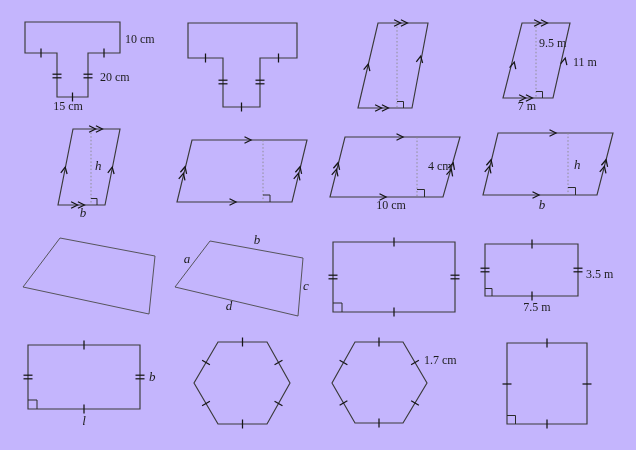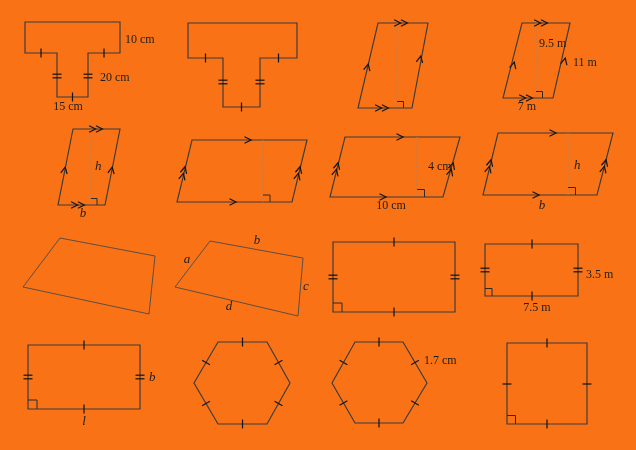--- a/index.html
+++ b/index.html
@@ -1,16 +1,16 @@
 <!DOCTYPE html>
 <html><head>
 <meta charset="utf-8">
 <style>
   html,body{margin:0;padding:0;background:#ffffff;}
-  #canvas{position:relative;width:636px;height:450px;background:#f97316;overflow:hidden;}
+  #canvas{position:relative;width:636px;height:450px;background:#c4b5fd;overflow:hidden;}
   svg{display:block;}
   .outline{fill:none;stroke:#3a3a3a;stroke-width:1.15;stroke-linejoin:miter;}
   .thin{fill:none;stroke:#4a4a4a;stroke-width:0.9;stroke-linejoin:miter;}
   .mark{stroke:#161616;stroke-width:1.25;fill:none;}
   .dash{fill:none;stroke:#8a8a8a;stroke-width:0.9;stroke-dasharray:1.5 2.1;}
   .ra{fill:none;stroke:#2b2b2b;stroke-width:1;}
   text{font-family:"Liberation Serif","DejaVu Serif",serif;font-size:12px;fill:#1d1d1d;}
   .var{font-style:italic;font-size:13px;}
   .mid{text-anchor:middle;}
 </style>

